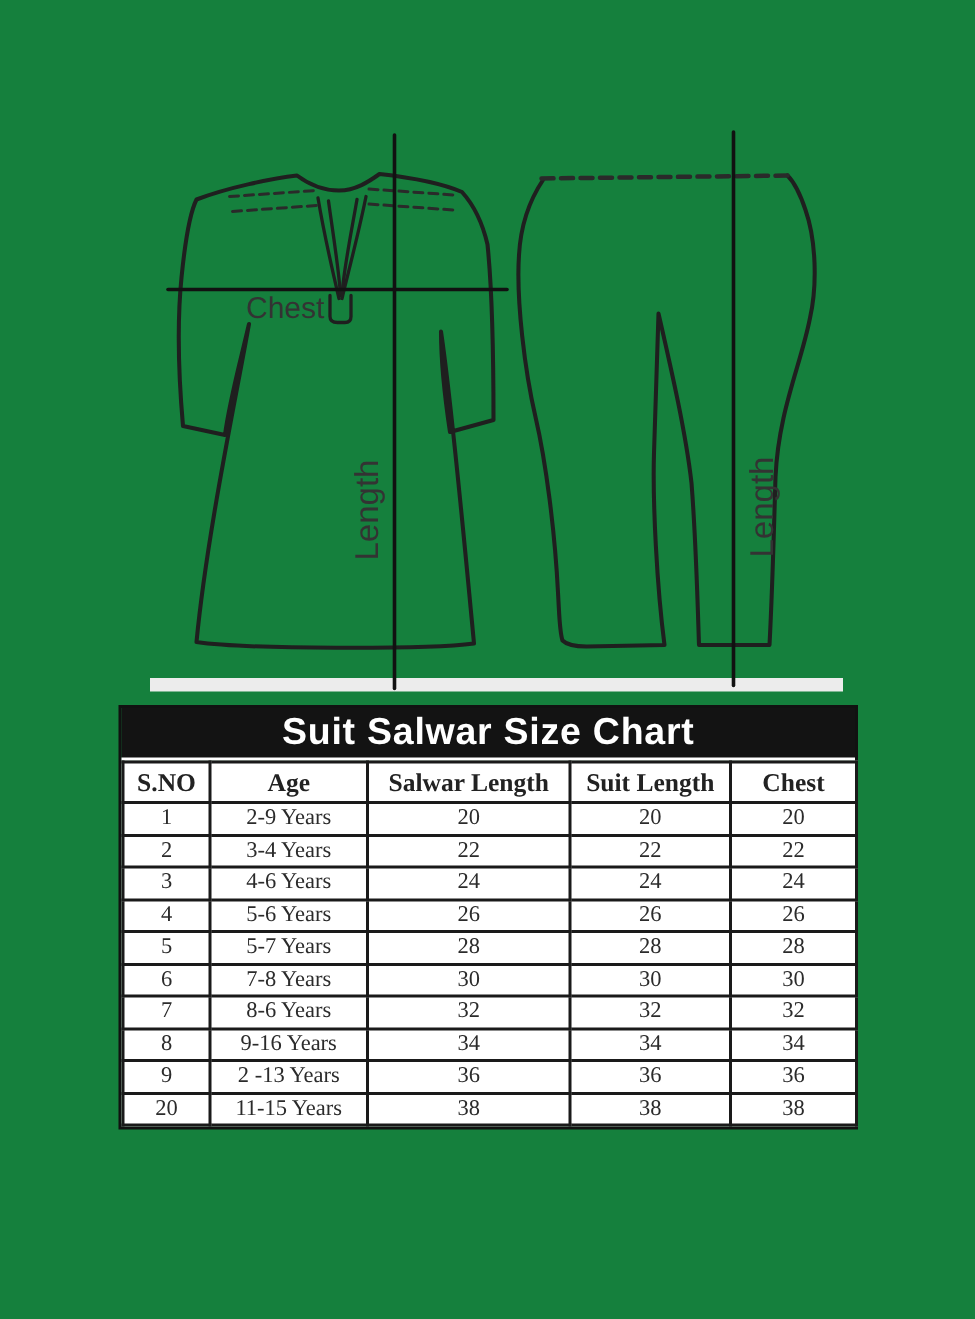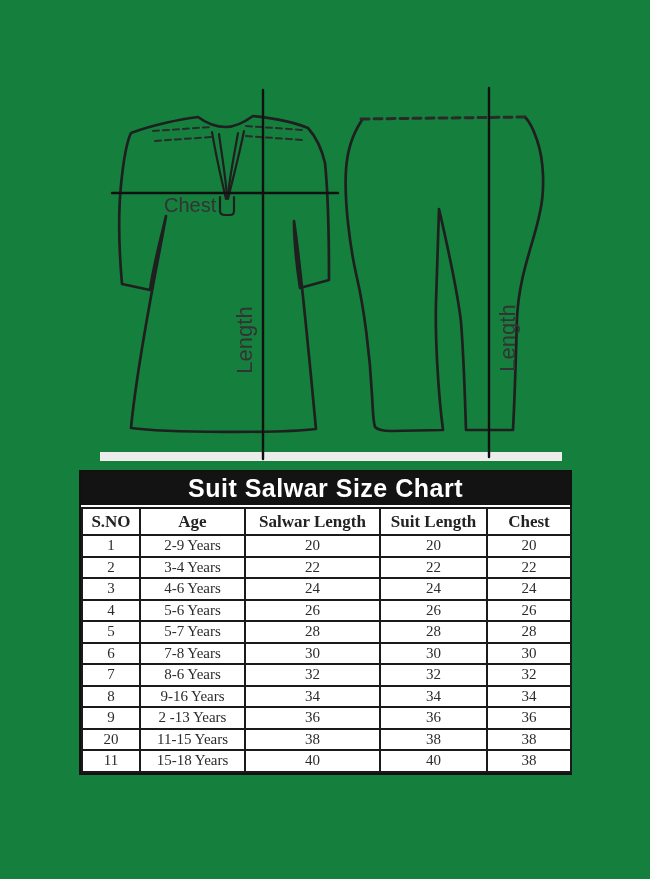--- a/index.html
+++ b/index.html
@@ -219,24 +219,17 @@
             <td>36</td>
             <td>36</td>
           </tr>
           <tr>
             <td>20</td>
             <td>11-15 Years</td>
             <td>38</td>
             <td>38</td>
             <td>38</td>
           </tr>
-          <tr>
-            <td>11</td>
-            <td>15-18 Years</td>
-            <td>40</td>
-            <td>40</td>
-            <td>38</td>
-          </tr>
         </tbody>
     </table>
   </div>
 
 </div>
 
 </body></html>

